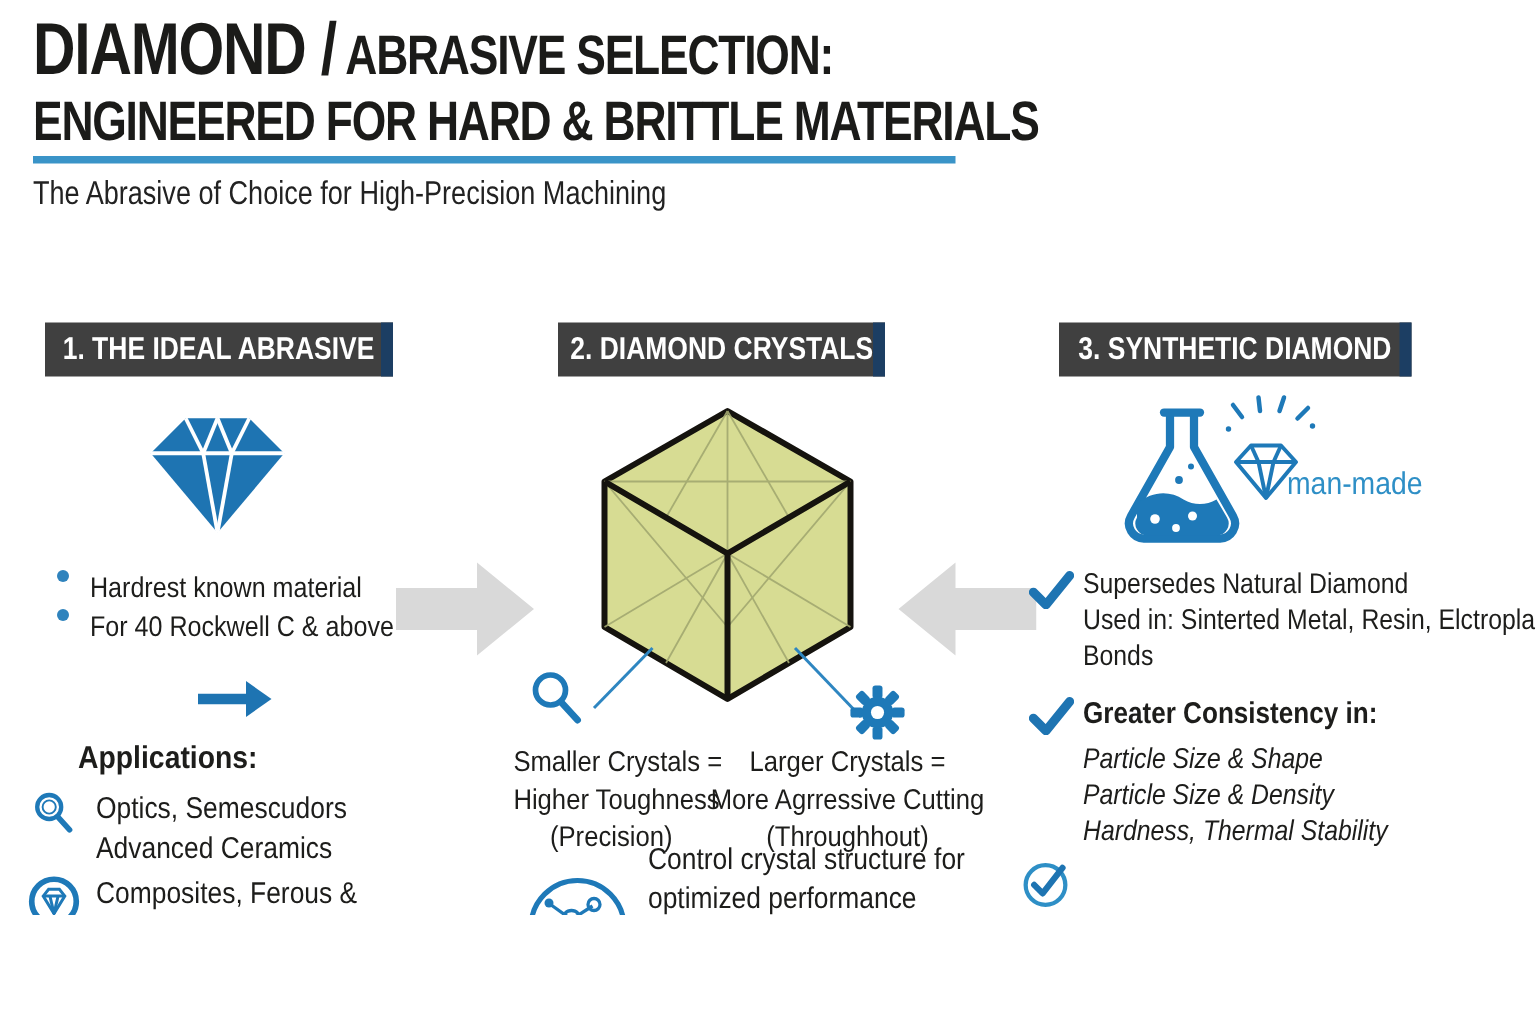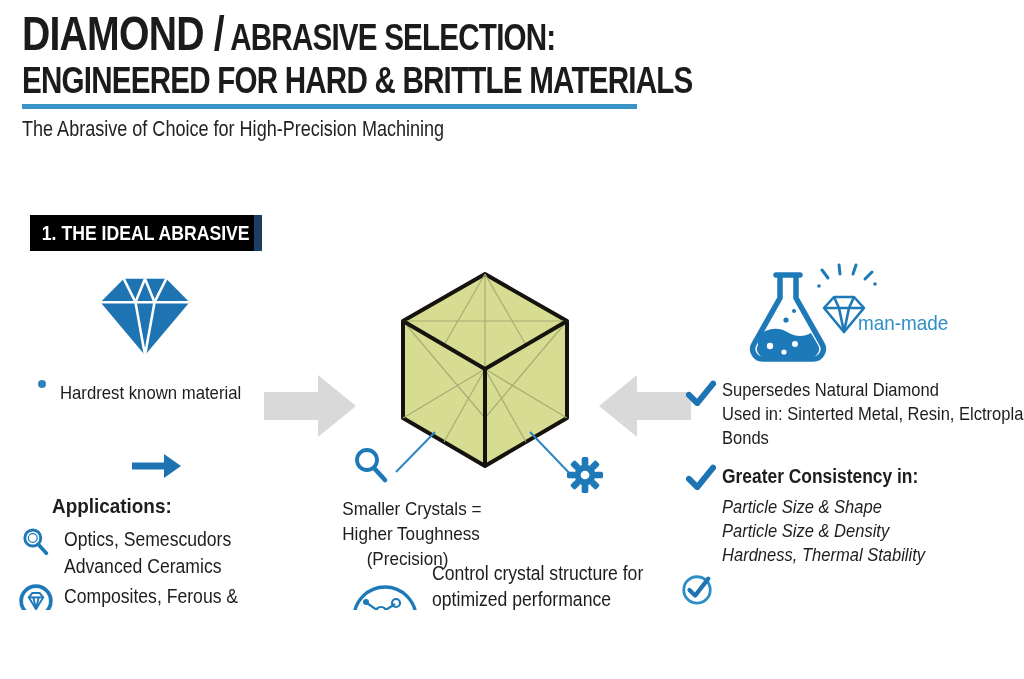--- a/index.html
+++ b/index.html
@@ -8,21 +8,21 @@
   .abs{position:absolute;}
   .nowrap{white-space:nowrap;}
   
   .title1{left:22px;top:8px;font-weight:bold;line-height:1.05;transform:scaleX(0.8);transform-origin:left top;letter-spacing:-1px;}
   .t1big{font-size:49px;color:#1b1b19;}
   .t1rest{font-size:37px;color:#1b1b19;}
   .title2{left:22px;top:60px;font-weight:bold;font-size:37px;letter-spacing:-1px;color:#1b1b19;transform:scaleX(0.8);transform-origin:left top;}
   .rule{left:22px;top:104px;width:615px;height:5px;background:#3a94c8;}
   .subtitle{left:22px;top:114px;font-size:22px;color:#222;transform:scaleX(0.82);transform-origin:left top;}
   
-  .secbox{top:215px;height:36px;background:#000000;color:#fff;display:flex;align-items:center;justify-content:center;}
+  .secbox{top:215px;height:36px;background:#404040;color:#fff;display:flex;align-items:center;justify-content:center;}
   .secbox:after{content:"";position:absolute;right:0;top:0;bottom:0;width:8px;background:#1c3e63;}
   .secbox span{font-weight:bold;font-size:21px;letter-spacing:0;transform:scaleX(0.84);transform-origin:center;white-space:nowrap;}
   
   .txt{font-size:19px;line-height:25px;color:#1d1d1b;}
   .cond{transform:scaleX(0.88);transform-origin:left top;}
   .condc{transform:scaleX(0.9);transform-origin:center top;}
   .bold{font-weight:bold;}
   .bullet-row{display:flex;align-items:flex-start;height:26px;}
   .dot{width:8px;height:8px;border-radius:50%;background:#2f83bd;margin:0 14px 0 8px;flex:0 0 auto;}
   .applabel{font-size:21px;font-weight:bold;transform:scaleX(0.9);transform-origin:left top;}
@@ -39,40 +39,50 @@
   <div class="abs title1 nowrap">
     <span class="t1big">DIAMOND /</span><span class="t1rest"> ABRASIVE SELECTION:</span>
   </div>
   <div class="abs title2 nowrap">ENGINEERED FOR HARD &amp; BRITTLE MATERIALS</div>
   <div class="abs rule"></div>
   <div class="abs subtitle nowrap" style="top:116px;">The Abrasive of Choice for High-Precision Machining</div>
 
   <div class="abs secbox" style="left:30px;width:232px;">
     <span>1. THE IDEAL ABRASIVE</span>
   </div>
+  <div class="abs secbox" style="left:372px;width:218px;">
+    <span>2. DIAMOND CRYSTALS</span>
+  </div>
+  <div class="abs secbox" style="left:706px;width:235px;">
+    <span>3. SYNTHETIC DIAMOND</span>
+  </div>
 
   <span class="abs" style="left:92px;top:272px;">
     <svg width="106" height="90" viewBox="0 0 100 84">
       <polygon points="8,28 30,6 70,6 92,28 50,78" fill="#1e74b2"></polygon>
       <g stroke="#ffffff" stroke-width="2.4" fill="none">
         <line x1="8" y1="28" x2="92" y2="28"></line>
         <line x1="30" y1="6" x2="41" y2="28"></line>
         <line x1="70" y1="6" x2="59" y2="28"></line>
         <line x1="41" y1="28" x2="50" y2="6"></line>
         <line x1="59" y1="28" x2="50" y2="6"></line>
         <line x1="41" y1="28" x2="50" y2="78"></line>
         <line x1="59" y1="28" x2="50" y2="78"></line>
       </g>
     </svg>
   </span>
 
   <div class="abs" style="left:30px;top:380px;">
     <div class="bullet-row">
       <span class="dot"></span>
       <span class="txt cond nowrap">Hardrest known material</span>
+    </div>
+    <div class="bullet-row">
+      <span class="dot"></span>
+      <span class="txt cond nowrap">For 40 Rockwell C &amp; above</span>
     </div>
   </div>
 
   <span class="abs" style="left:130px;top:452px;">
     <svg width="52" height="28" viewBox="0 0 52 28">
       <line x1="2" y1="14" x2="36" y2="14" stroke="#1e74b2" stroke-width="7"></line>
       <polygon points="34,2 34,26 51,14" fill="#1e74b2"></polygon>
     </svg>
   </span>
 
@@ -169,20 +179,25 @@
       </g>
       <circle cx="20" cy="20" r="4.6" fill="#ffffff"></circle>
     </svg>
   </span>
 
   <div class="abs center" style="left:335px;top:496px;width:145px;">
     <div class="txt condc nowrap" style="transform-origin:center top;">Smaller Crystals =</div>
     <div class="txt condc nowrap" style="transform-origin:center top;">Higher Toughness</div>
     <div class="txt condc nowrap" style="transform-origin:center top;">(Precision)</div>
   </div>
+  <div class="abs center" style="left:458px;top:496px;width:214px;">
+    <div class="txt condc nowrap" style="transform-origin:center top;">Larger Crystals =</div>
+    <div class="txt condc nowrap" style="transform-origin:center top;">More Agrressive Cutting</div>
+    <div class="txt condc nowrap" style="transform-origin:center top;">(Throughhout)</div>
+  </div>
 
   <span class="abs" style="left:350px;top:583px;">
     <svg width="70" height="70" viewBox="0 0 70 70">
       <circle cx="35" cy="35" r="31" fill="#ffffff" stroke="#1e79b8" stroke-width="3.4"></circle>
       <g stroke="#1e79b8" stroke-width="2.2" fill="none">
         <line x1="31" y1="30" x2="17" y2="20"></line>
         <line x1="31" y1="30" x2="45" y2="21"></line>
         <line x1="31" y1="30" x2="15" y2="44"></line>
         <line x1="31" y1="30" x2="44" y2="40"></line>
         <circle cx="31" cy="30" r="6"></circle>

